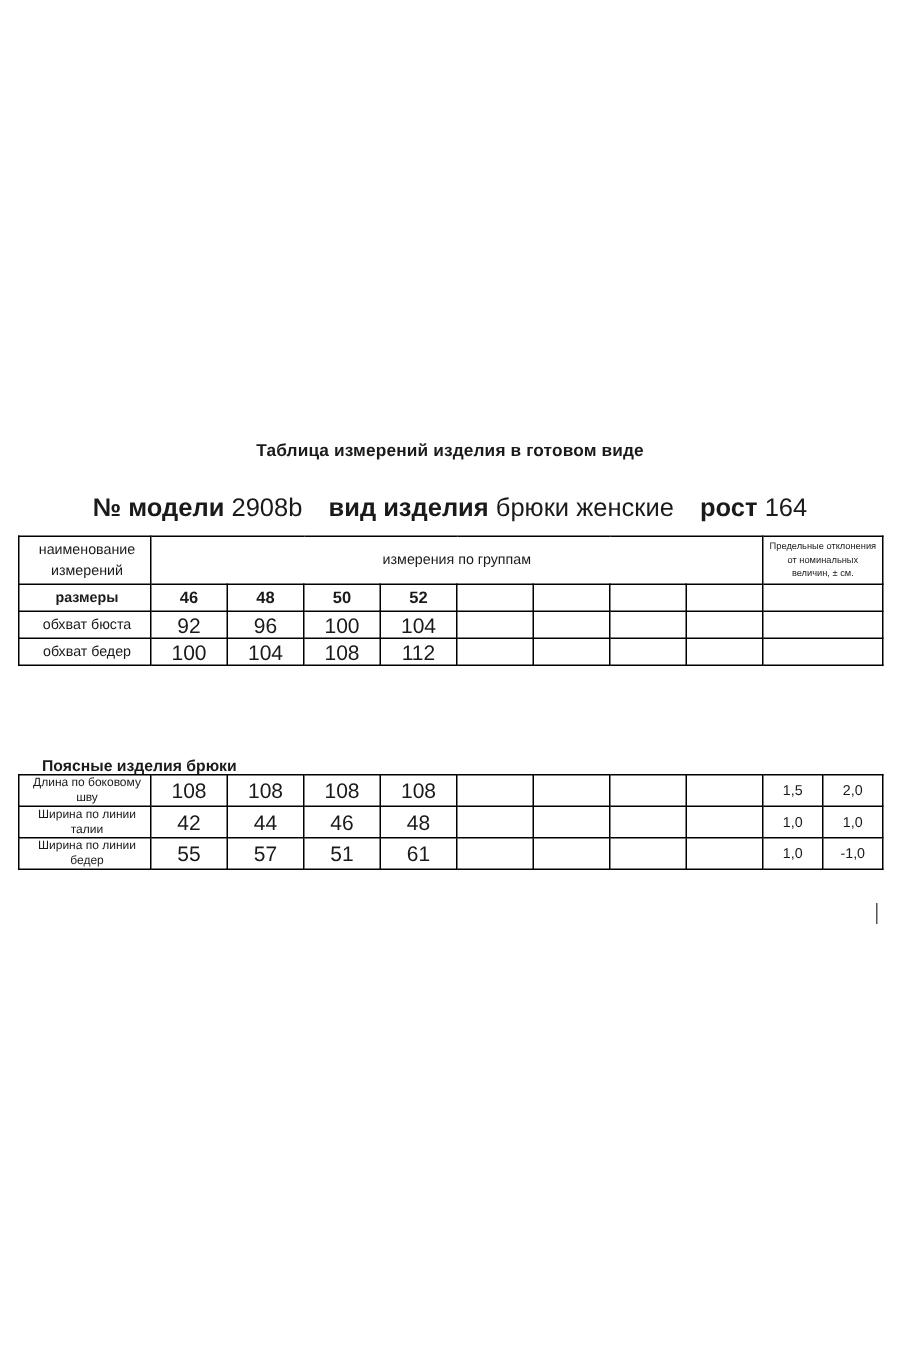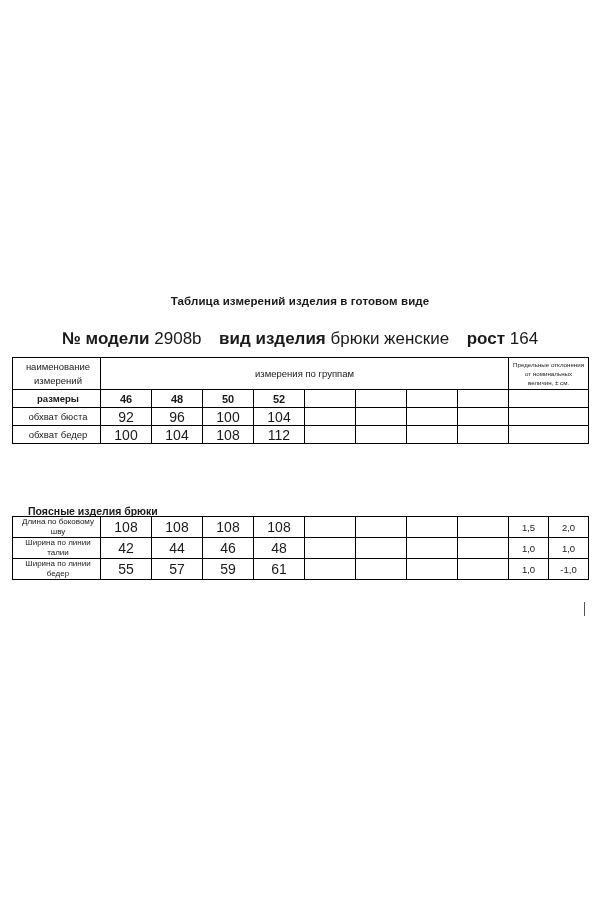--- a/index.html
+++ b/index.html
@@ -244,21 +244,21 @@
         <td class="numval"></td>
         <td class="numval"></td>
         <td class="numval"></td>
         <td class="dev-val">1,0</td>
         <td class="dev-val">1,0</td>
       </tr>
       <tr>
         <td class="rowname">Ширина по линии бедер</td>
         <td class="numval">55</td>
         <td class="numval">57</td>
-        <td class="numval">59</td>
+        <td class="numval">51</td>
         <td class="numval">61</td>
         <td class="numval"></td>
         <td class="numval"></td>
         <td class="numval"></td>
         <td class="numval"></td>
         <td class="dev-val">1,0</td>
         <td class="dev-val">-1,0</td>
       </tr>
     </tbody>
   </table>

